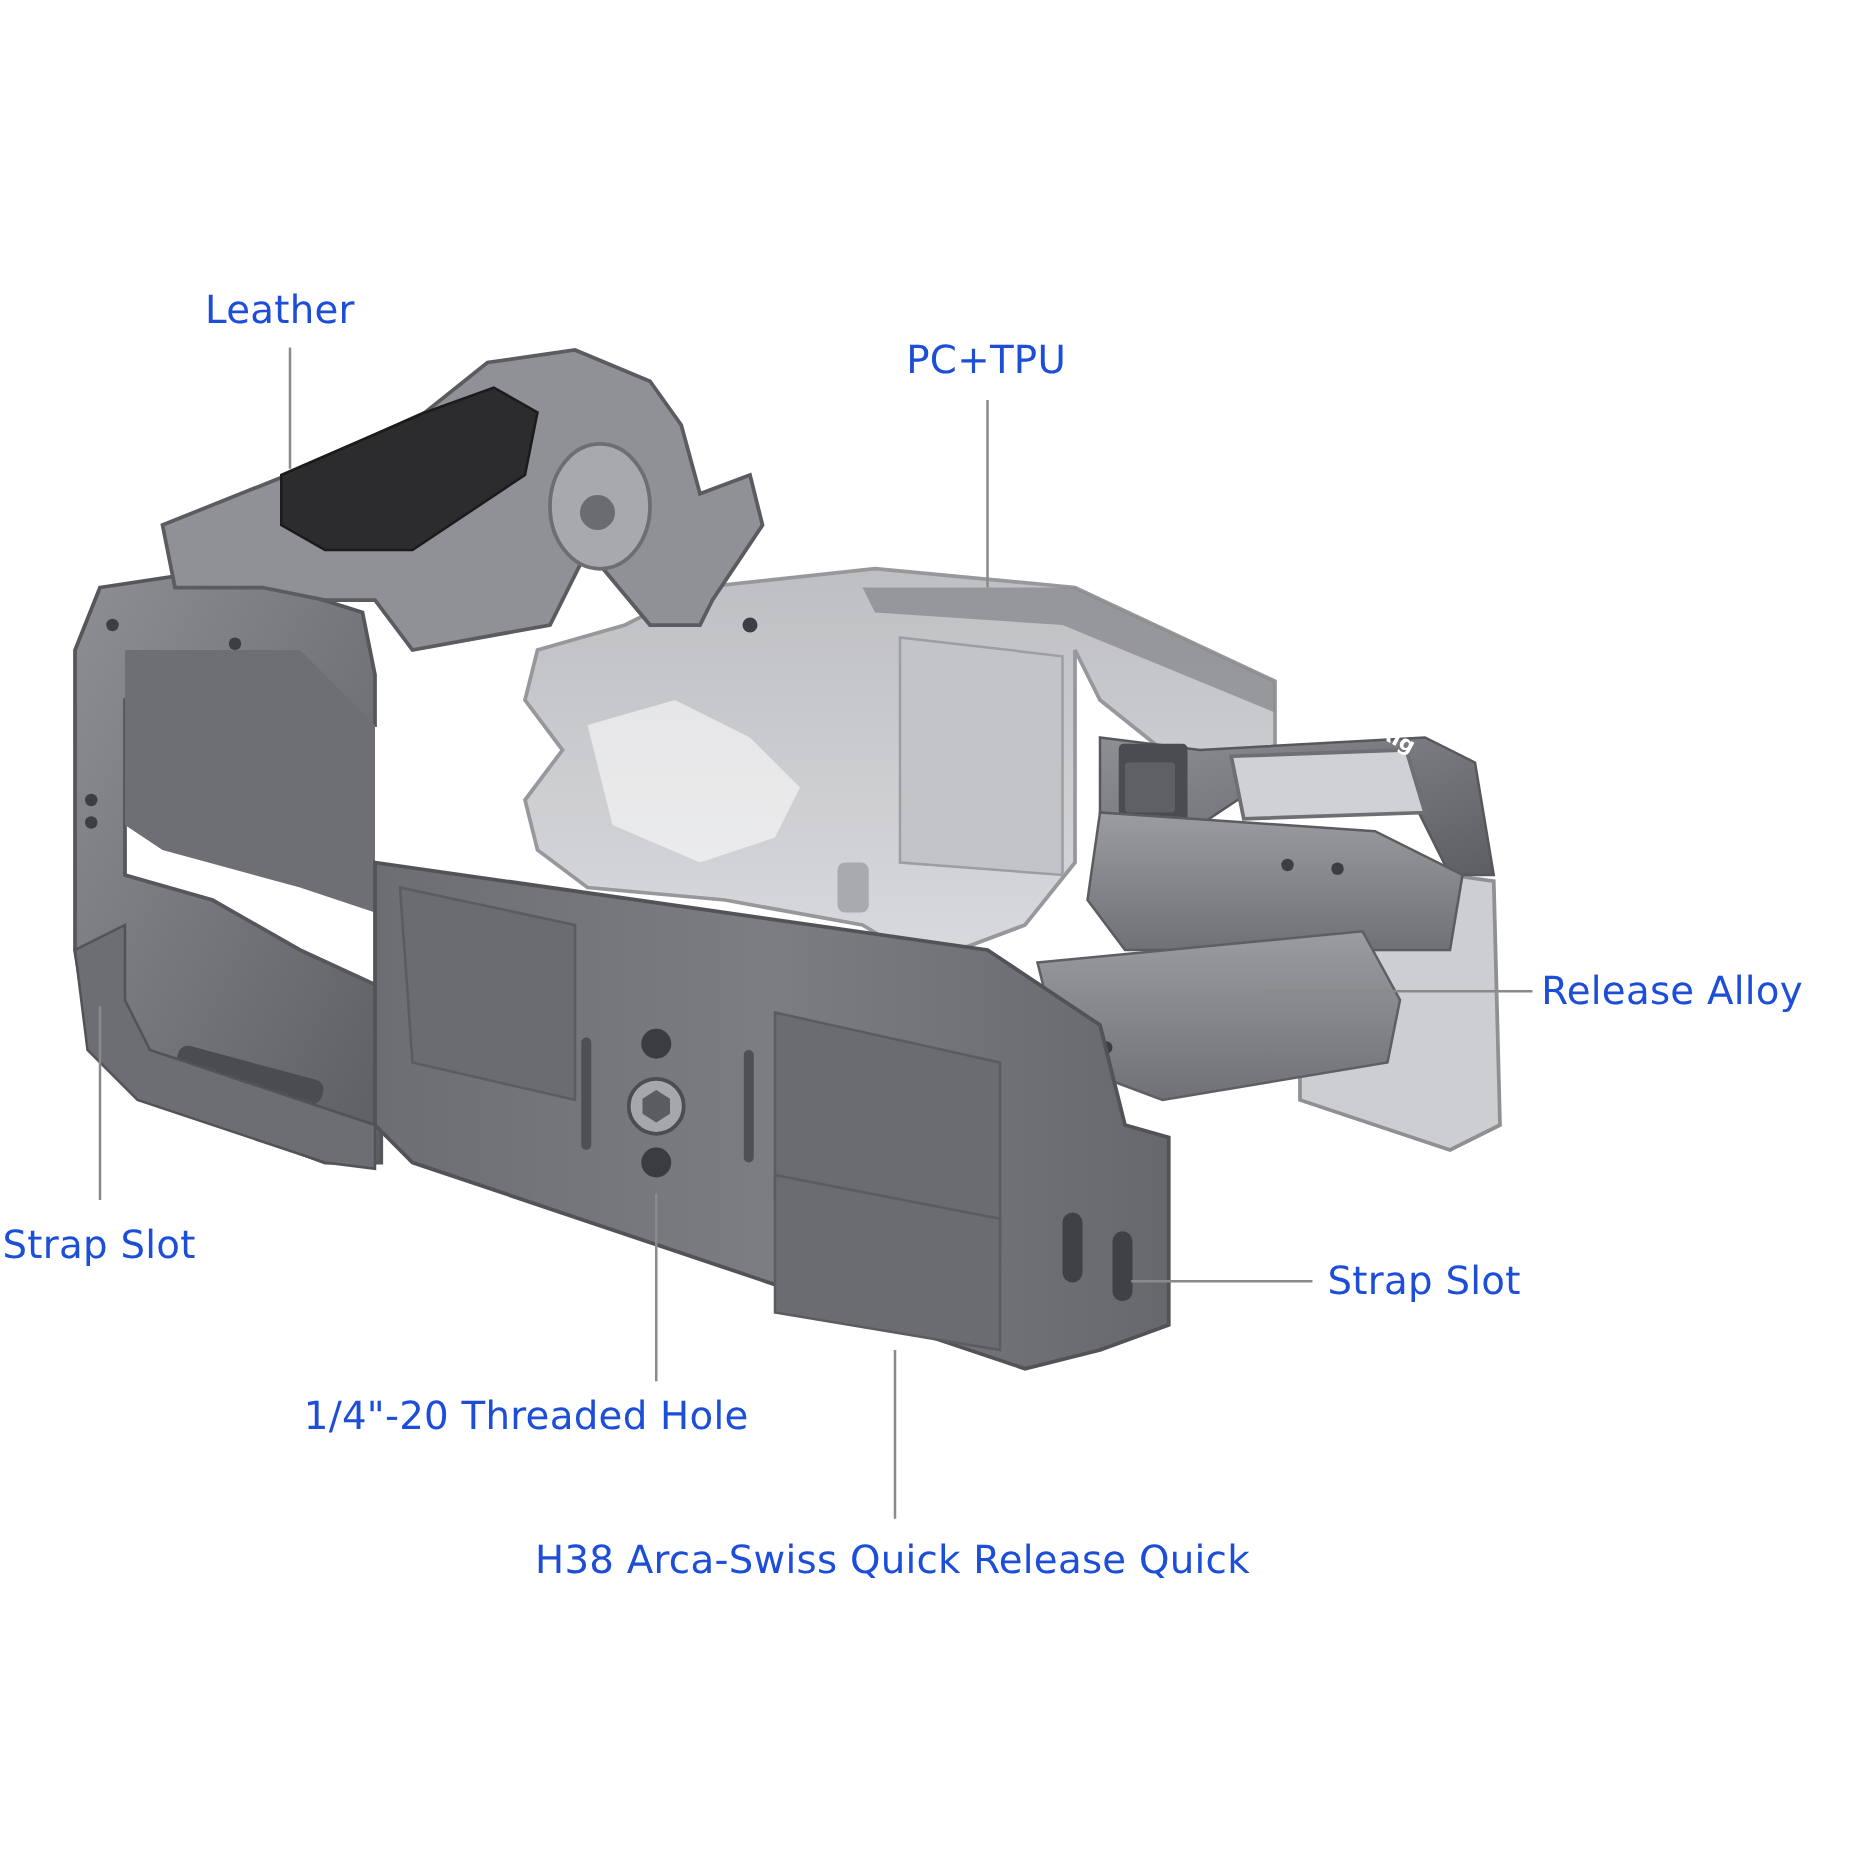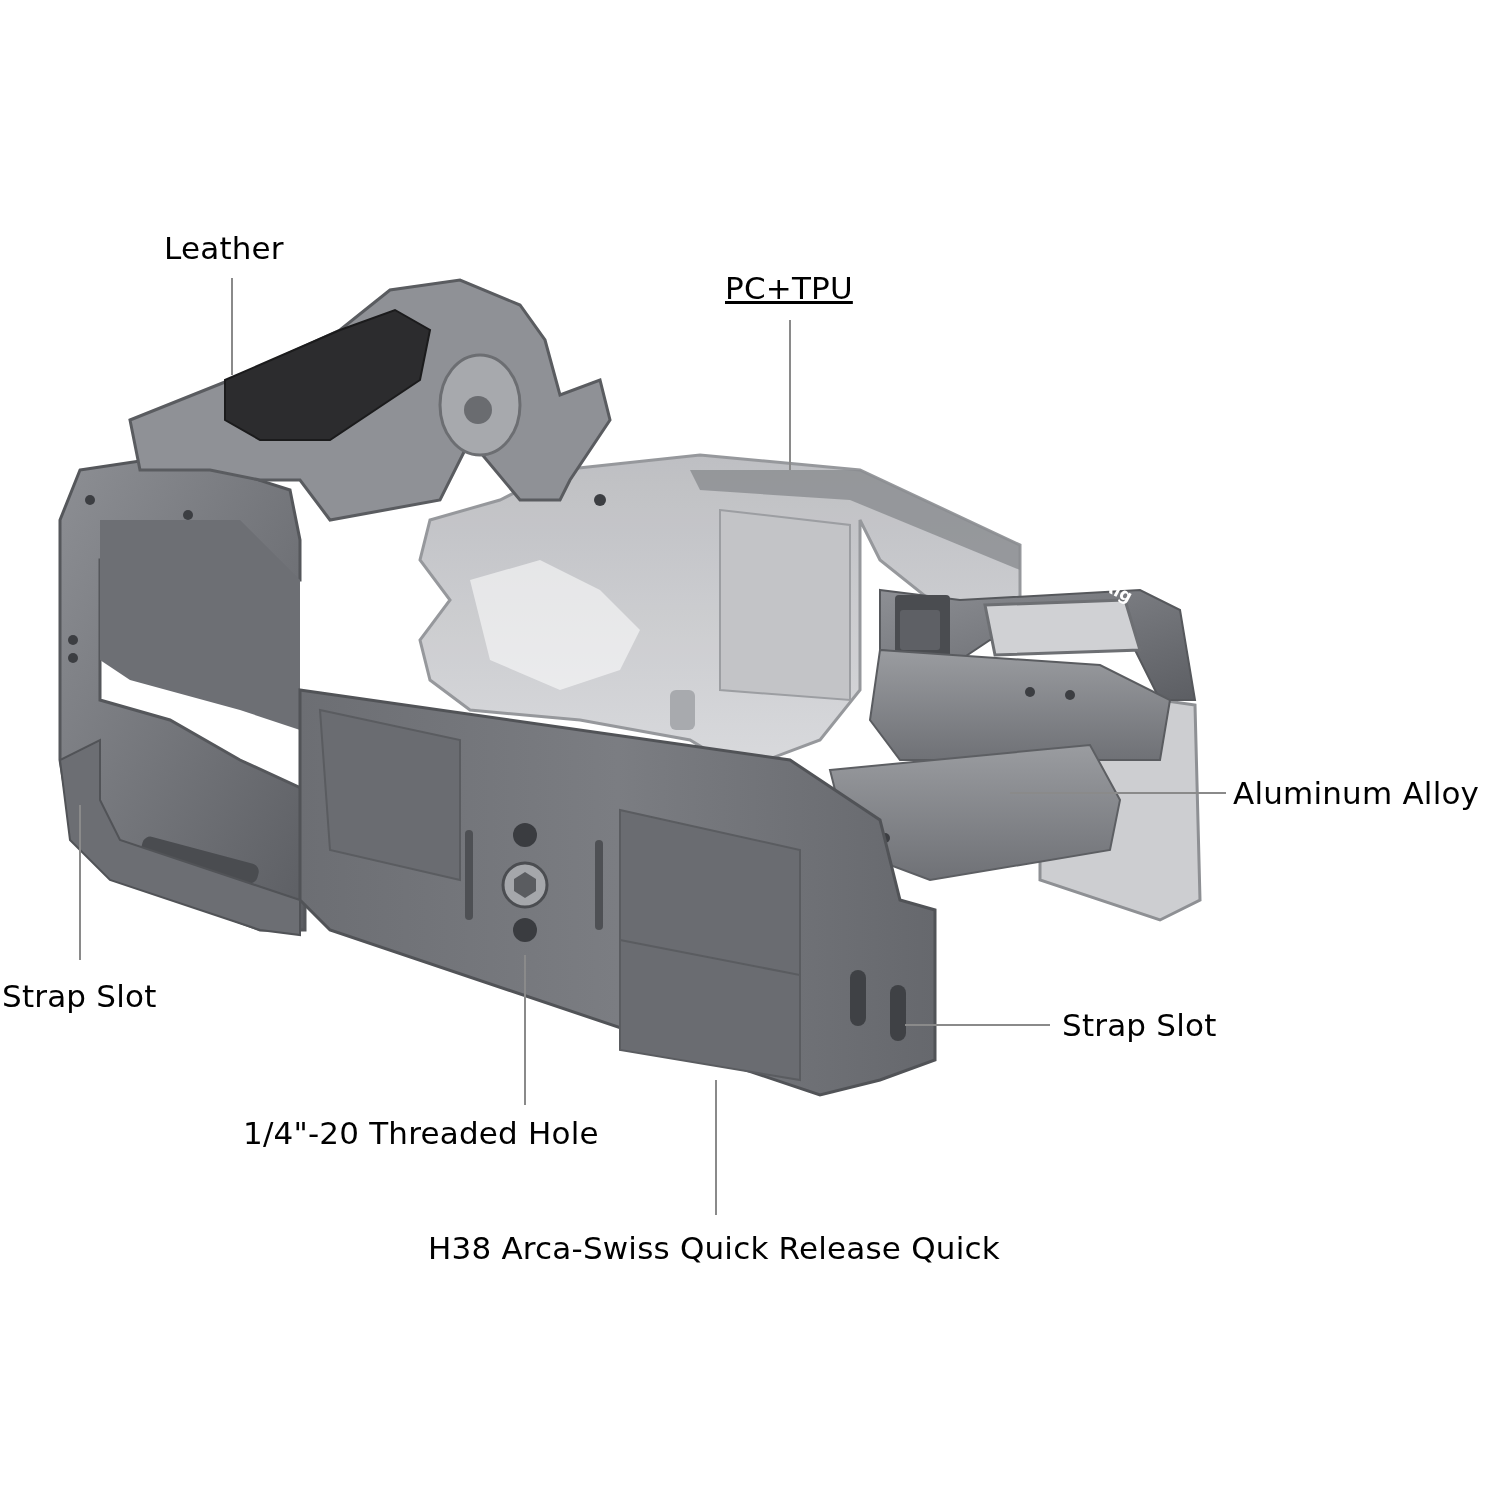--- a/index.html
+++ b/index.html
@@ -1,18 +1,18 @@
 <!DOCTYPE html>
 <html><head>
 <meta charset="utf-8">
 <style>
   html, body { margin:0; padding:0; background:#ffffff; }
   body { width:1500px; height:1500px; position:relative; overflow:hidden;
          font-family:"DejaVu Sans","Liberation Sans",sans-serif; }
-  .label { position:absolute; color:#000000; font-size:31px; white-space:nowrap; line-height:1; letter-spacing:0.2px; }
+  .label { position:absolute; color:#1d4ed8; font-size:31px; white-space:nowrap; line-height:1; letter-spacing:0.2px; }
   .vline { position:absolute; width:2px; background:#8a8a8a; }
   .hline { position:absolute; height:2px; background:#8a8a8a; }
   #product { position:absolute; left:0; top:0; }
   .brand { font-family:"DejaVu Sans","Liberation Sans",sans-serif; font-weight:bold; font-size:17px; fill:#ffffff; }
 </style>
 </head>
 <body>
 
 <svg id="product" width="1500" height="1500" viewBox="0 0 1500 1500">
   <defs>
@@ -100,18 +100,18 @@
 
 <div class="vline" style="left:231px; top:278px; height:97px;"></div>
 <div class="vline" style="left:789px; top:320px; height:150px;"></div>
 <div class="hline" style="left:1010px; top:792px; width:216px;"></div>
 <div class="vline" style="left:79px; top:805px; height:155px;"></div>
 <div class="hline" style="left:905px; top:1024px; width:145px;"></div>
 <div class="vline" style="left:524px; top:955px; height:150px;"></div>
 <div class="vline" style="left:715px; top:1080px; height:135px;"></div>
 
 <div class="label" style="left:164px; top:233px;">Leather</div>
-<div class="label" style="left:725px; top:273px;text-decoration:underline;">PC+TPU</div>
-<div class="label" style="left:1233px; top:778px;">Aluminum Alloy</div>
+<div class="label" style="left:725px; top:273px;">PC+TPU</div>
+<div class="label" style="left:1233px; top:778px;">Release Alloy</div>
 <div class="label" style="left:2px; top:981px;">Strap Slot</div>
 <div class="label" style="left:1062px; top:1010px;">Strap Slot</div>
 <div class="label" style="left:243px; top:1118px;">1/4"-20 Threaded Hole</div>
 <div class="label" style="left:428px; top:1233px;">H38 Arca-Swiss Quick Release Quick</div>
 
 </body></html>

